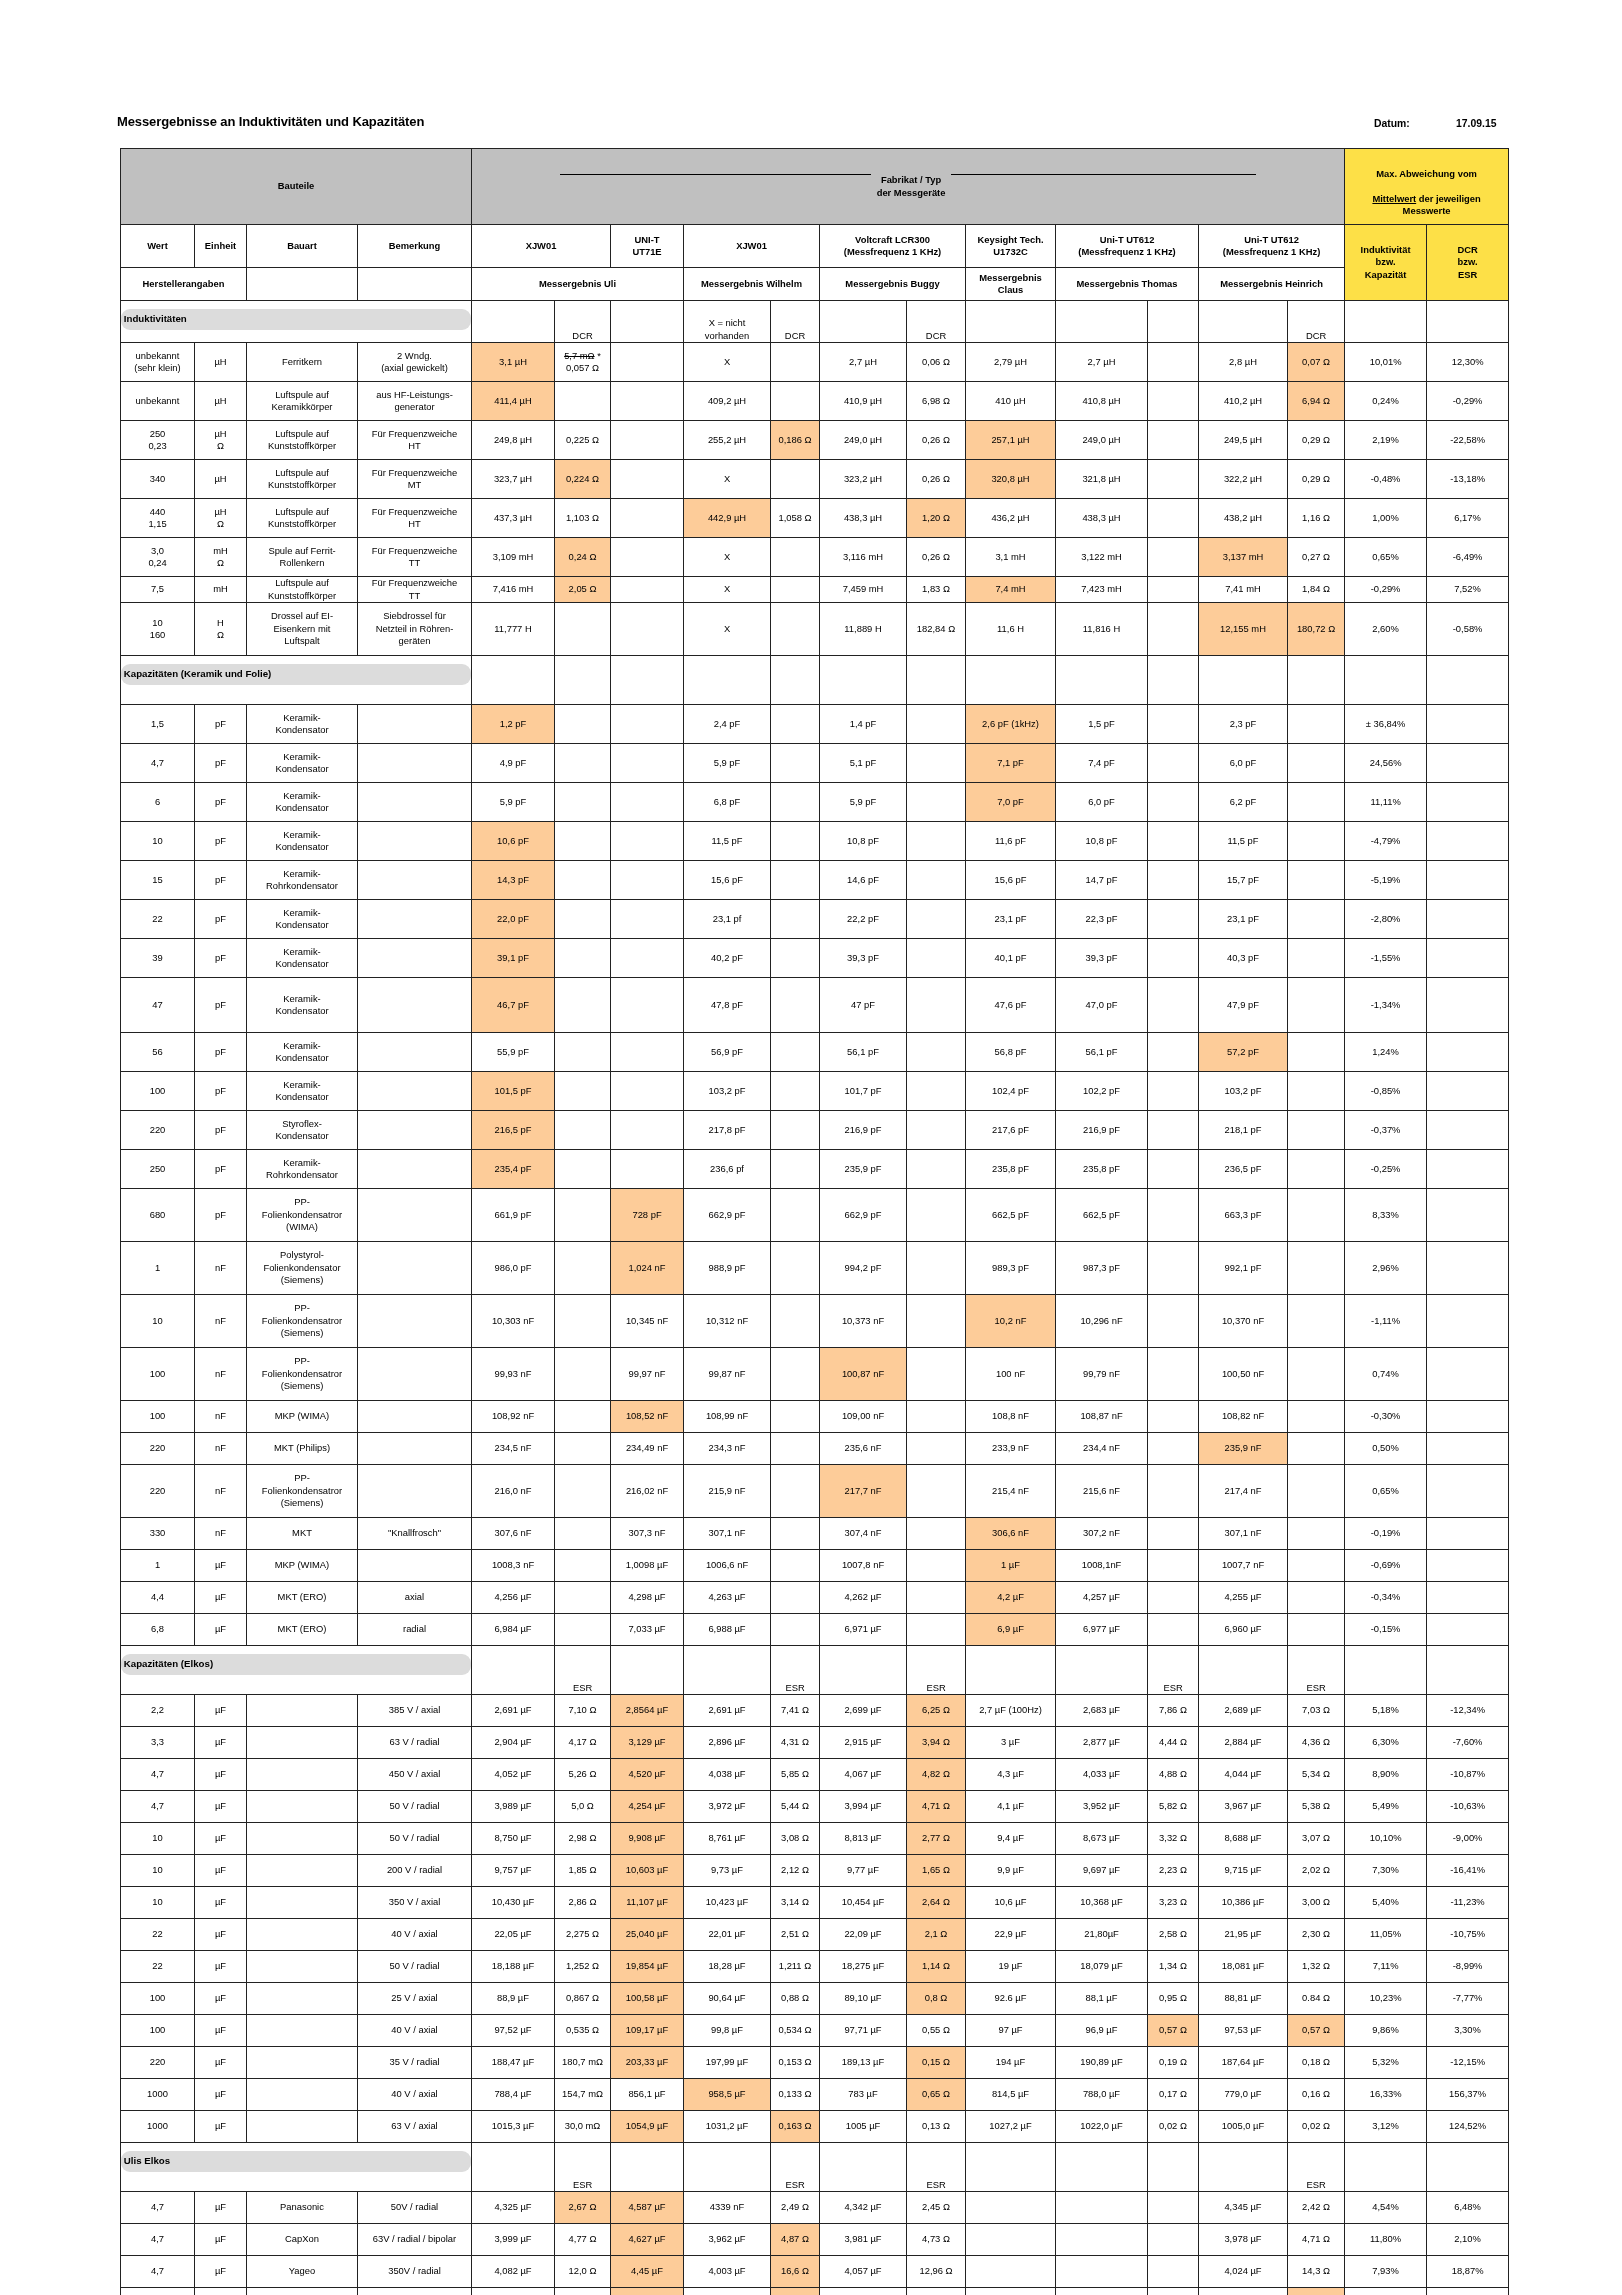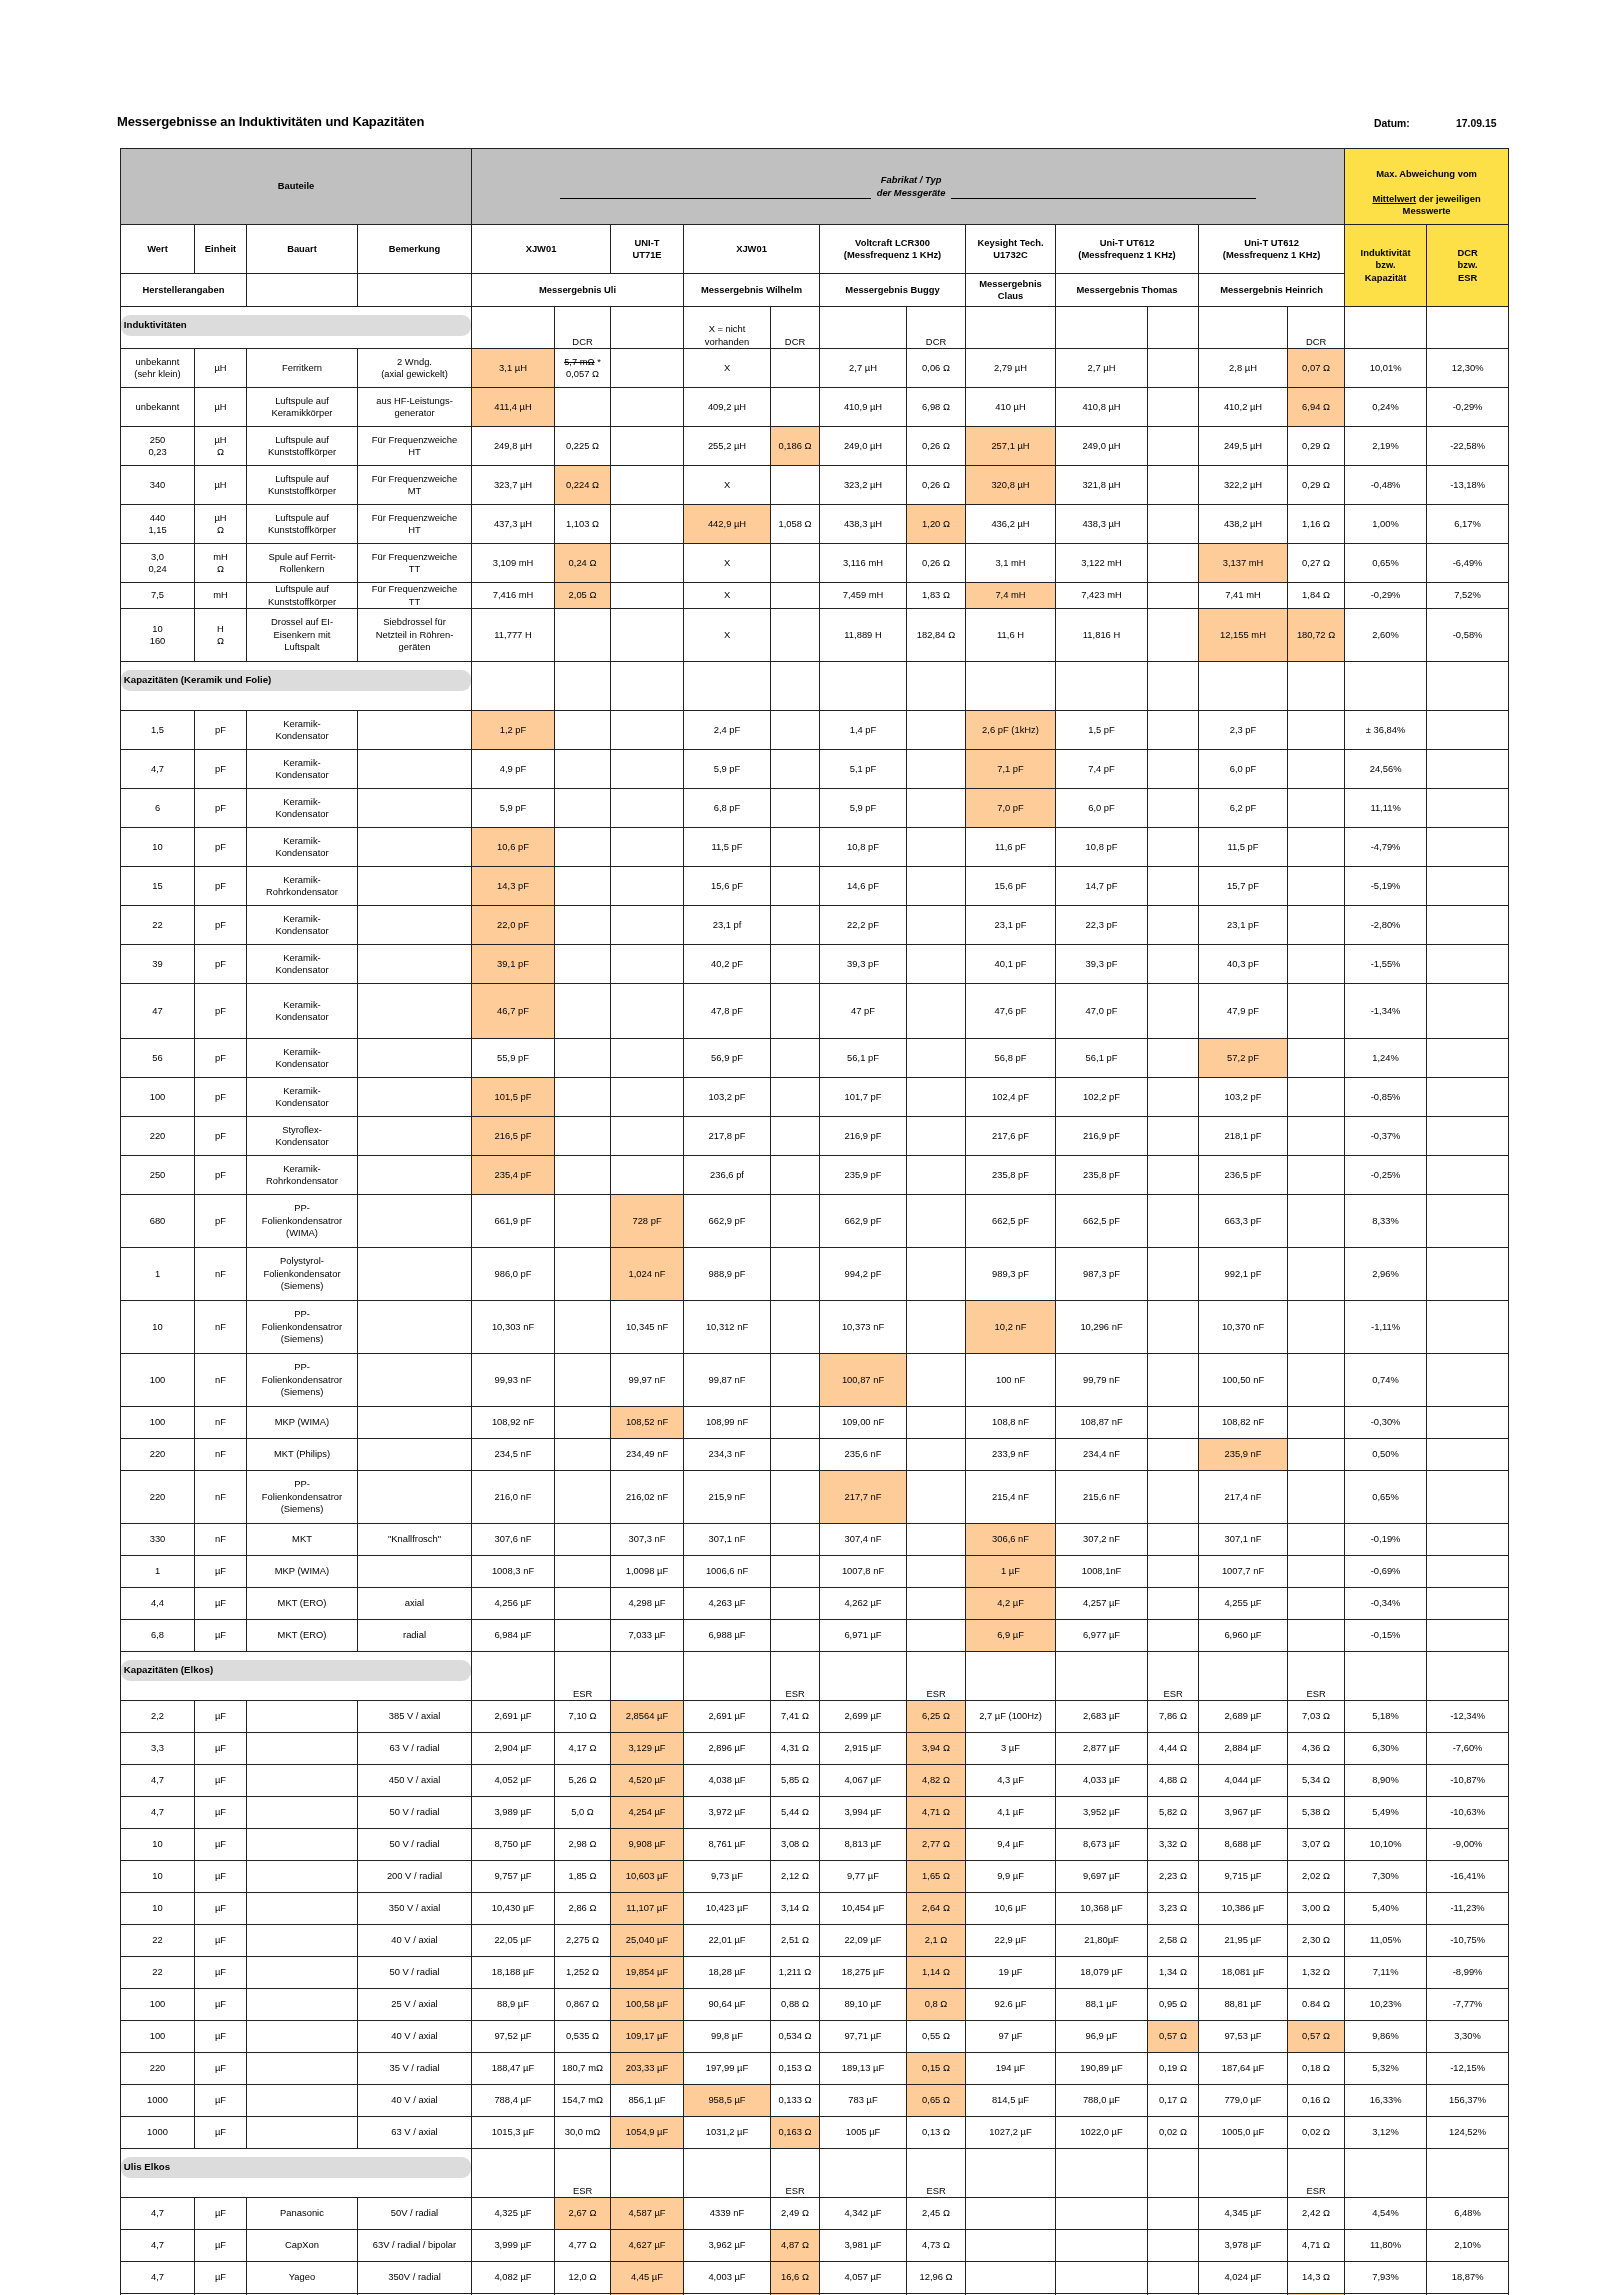--- a/index.html
+++ b/index.html
@@ -6,21 +6,21 @@
   body { width: 1622px; height: 2295px; position: relative; font-family: "Liberation Sans", sans-serif; color: #000; }
   .title { position: absolute; left: 117px; top: 114px; font-size: 13px; font-weight: bold; letter-spacing: -0.1px; }
   .datum-label { position: absolute; left: 1374px; top: 118px; font-size: 10.4px; font-weight: bold; }
   .datum-value { position: absolute; left: 1456px; top: 118px; font-size: 10.4px; font-weight: bold; }
   table.grid { position: absolute; left: 120px; top: 148px; border-collapse: collapse; table-layout: fixed; width: 1388px; }
   table.grid td { border: 1px solid #222; text-align: center; vertical-align: middle; font-size: 9.4px; padding: 0 1.4px; line-height: 12.5px; overflow: hidden; white-space: pre-line; }
   .hdr-grey { background: #c0c0c0; font-weight: bold; font-size: 9.7px; }
   .hdr-orange { background: #fde047; font-weight: bold; font-size: 9.7px; }
   .hdr { font-weight: bold; font-size: 9.7px; }
   .fab-line { display: inline-block; vertical-align: middle; border-top: 1px solid #000; }
-  .fab-wrap { display: flex; align-items: flex-end; justify-content: center; gap: 6px; font-style: italic; }
+  .fab-wrap { display: flex; align-items: flex-start; justify-content: center; gap: 6px; }
   .hl { background: #fdcc99; }
   .section-cell { text-align: left !important; padding: 0 !important; border-bottom: 1px solid #222; }
   .section-band { background: #dcdcdc; font-weight: bold; font-size: 9.7px; padding: 4.2px 2.8px; margin-top: 8.3px; border-radius: 9px; }
   .strike { text-decoration: line-through; }
   .subh { font-size: 9.4px; }
 </style>
 </head>
 <body>
 
 <div class="title">Messergebnisse an Induktivitäten und Kapazitäten</div>
@@ -58,21 +58,21 @@
 der Messgeräte</span>
           <span class="fab-line" style="width:305px"></span>
         </div>
       </td>
       <td colspan="2" class="hdr-orange" style="font-size:9.4px">
         <span>Max. Abweichung vom</span><br>
         <u>Mittelwert</u><span> der jeweiligen
 Messwerte</span>
       </td>
     </tr>
-    <tr style="height:49px">
+    <tr style="height:43px">
       <td class="hdr">Wert</td>
       <td class="hdr">Einheit</td>
       <td class="hdr">Bauart</td>
       <td class="hdr">Bemerkung</td>
       <td colspan="2" class="hdr">XJW01</td>
       <td class="hdr">UNI-T
 UT71E</td>
       <td colspan="2" class="hdr">XJW01</td>
       <td colspan="2" class="hdr">Voltcraft LCR300
 (Messfrequenz 1 KHz)</td>

